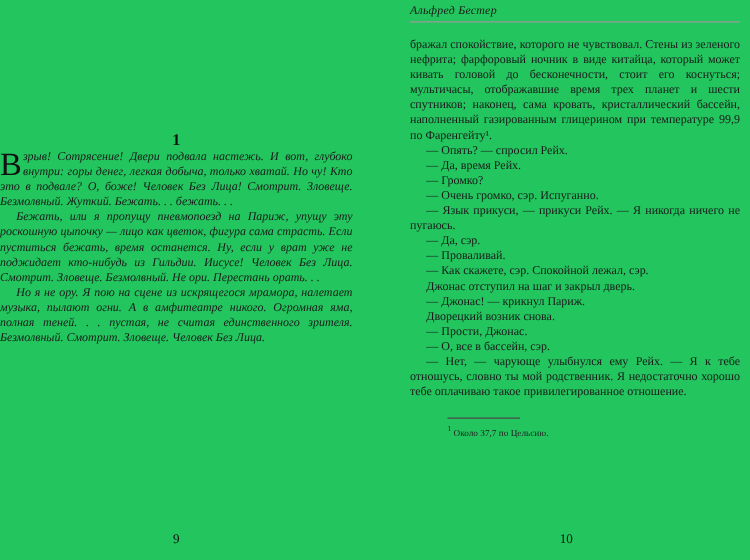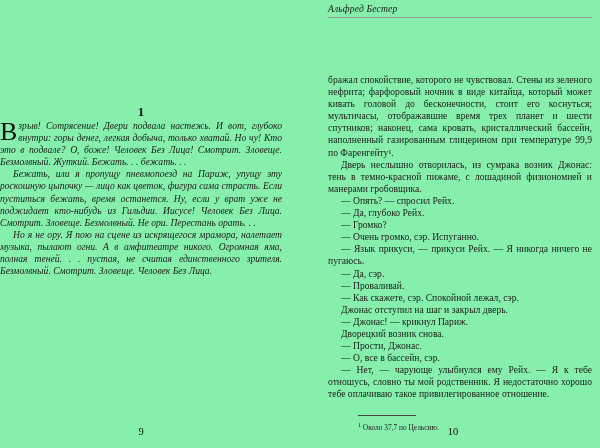--- a/index.html
+++ b/index.html
@@ -21,21 +21,21 @@
     height: 448px;
     background: #ffffff;
     display: flex;
   }
 
   
   .page {
     position: relative;
     box-sizing: border-box;
     height: 448px;
-    background: #86efac;
+    background: #22c55e;
   }
   .page-left {
     width: 296px;
     padding: 0 14px 0 0;
   }
   .page-right {
     width: 304px;
     padding: 0 8px 0 32px;
   }
 
@@ -69,21 +69,21 @@
   .col {
     font-size: 9.6px;
     line-height: 12.1px;
     text-align: justify;
     color: #1b1b1b;
   }
   .col p {
     margin: 0;
     text-indent: 13px;
   }
-  .col p.noindent { text-indent: 0; margin-top: 44px; }
+  .col p.noindent { text-indent: 0; }
   .italic-block { font-style: italic; }
   .roman-block  { font-style: normal; }
   .gap-med   { height: 13px; }
 
   
   .dropcap-para {
     text-indent: 0 !important;
     position: relative;
   }
   .dropcap {
@@ -149,23 +149,22 @@
     <div class="folio folio-left">9</div>
   </div>
 
   <div class="page page-right">
 
     <div class="runhead">Альфред Бестер</div>
     <div class="runhead-rule"></div>
 
     <div class="col roman-block right-body">
       <p class="noindent">бражал спокойствие, которого не чувствовал. Стены из зеленого нефрита; фарфоровый ночник в виде китайца, который может кивать головой до бесконечности, стоит его коснуться; мультичасы, отображавшие время трех планет и шести спутников; наконец, сама кровать, кристаллический бассейн, наполненный газированным глицерином при температуре 99,9 по Фаренгейту¹.</p>
-      <p>Дверь неслышно отворилась, из сумрака возник Джонас: тень в темно-красной пижаме, с лошадиной физиономией и манерами гробовщика.</p>
       <p>— Опять? — спросил Рейх.</p>
-      <p>— Да, глубоко Рейх.</p>
+      <p>— Да, время Рейх.</p>
       <p>— Громко?</p>
       <p>— Очень громко, сэр. Испуганно.</p>
       <p>— Язык прикуси, — прикуси Рейх. — Я никогда ничего не пугаюсь.</p>
       <p>— Да, сэр.</p>
       <p>— Проваливай.</p>
       <p>— Как скажете, сэр. Спокойной лежал, сэр.</p>
       <p>Джонас отступил на шаг и закрыл дверь.</p>
       <p>— Джонас! — крикнул Париж.</p>
       <p>Дворецкий возник снова.</p>
       <p>— Прости, Джонас.</p>

